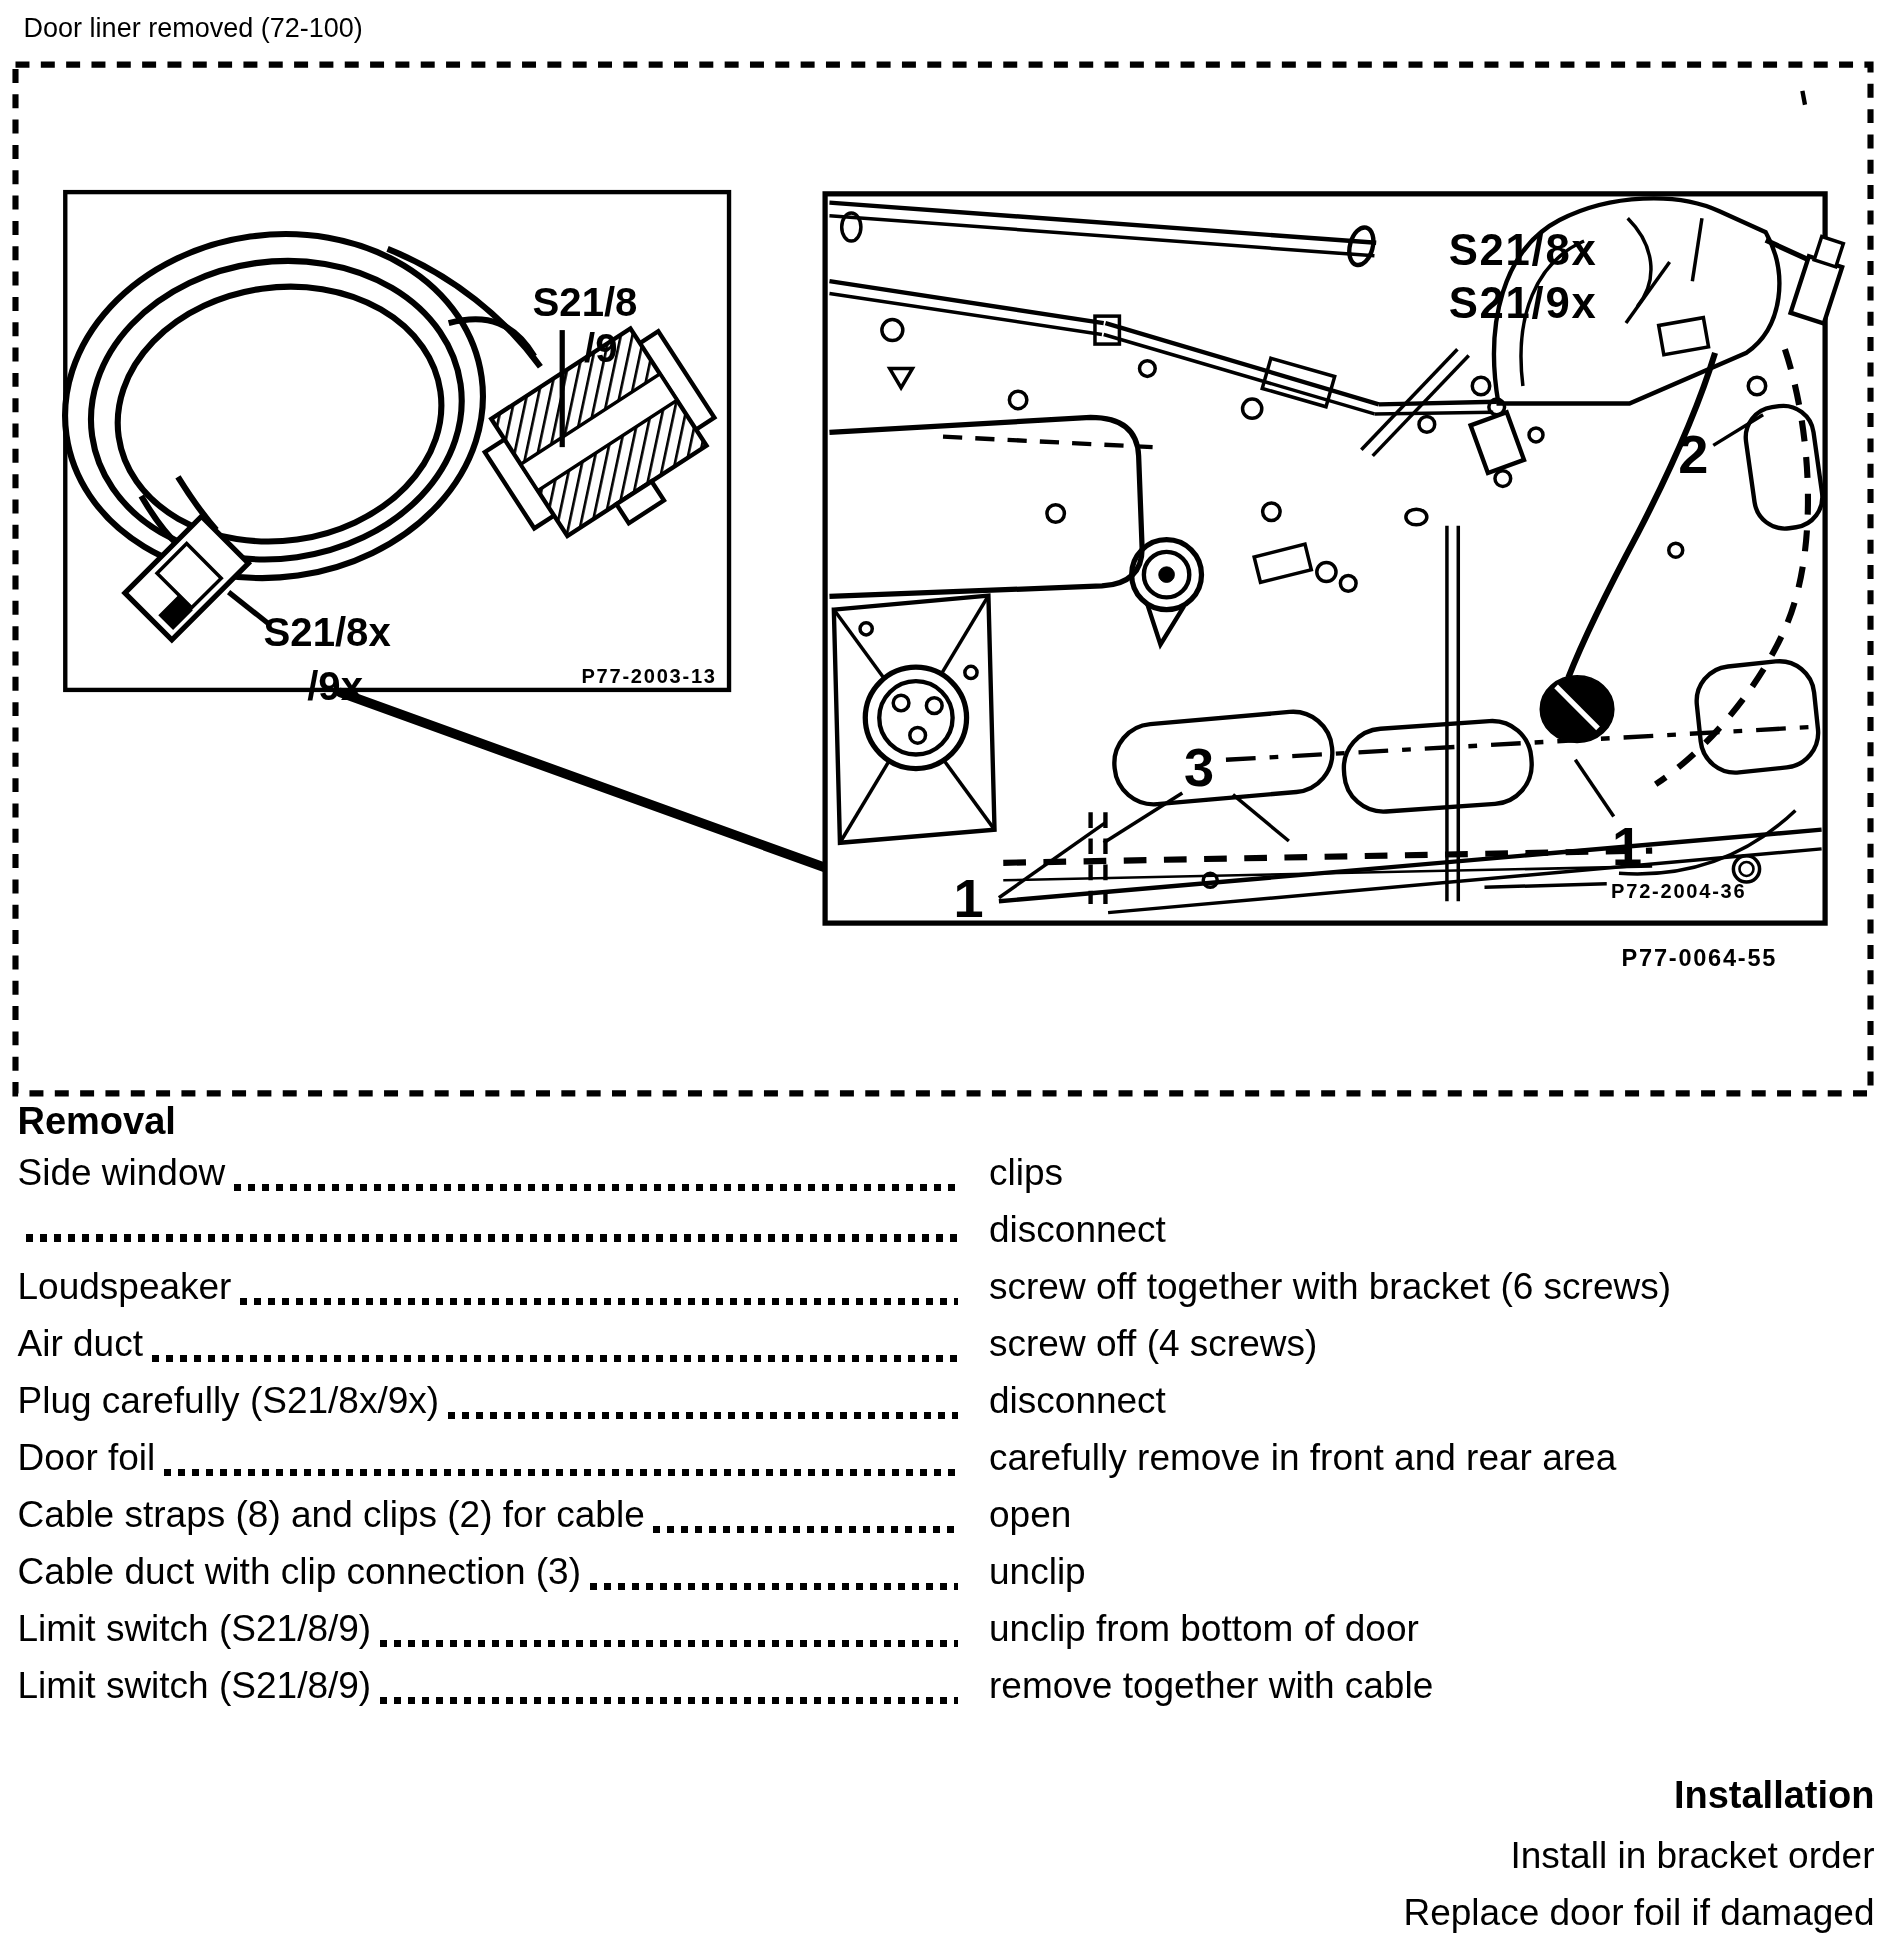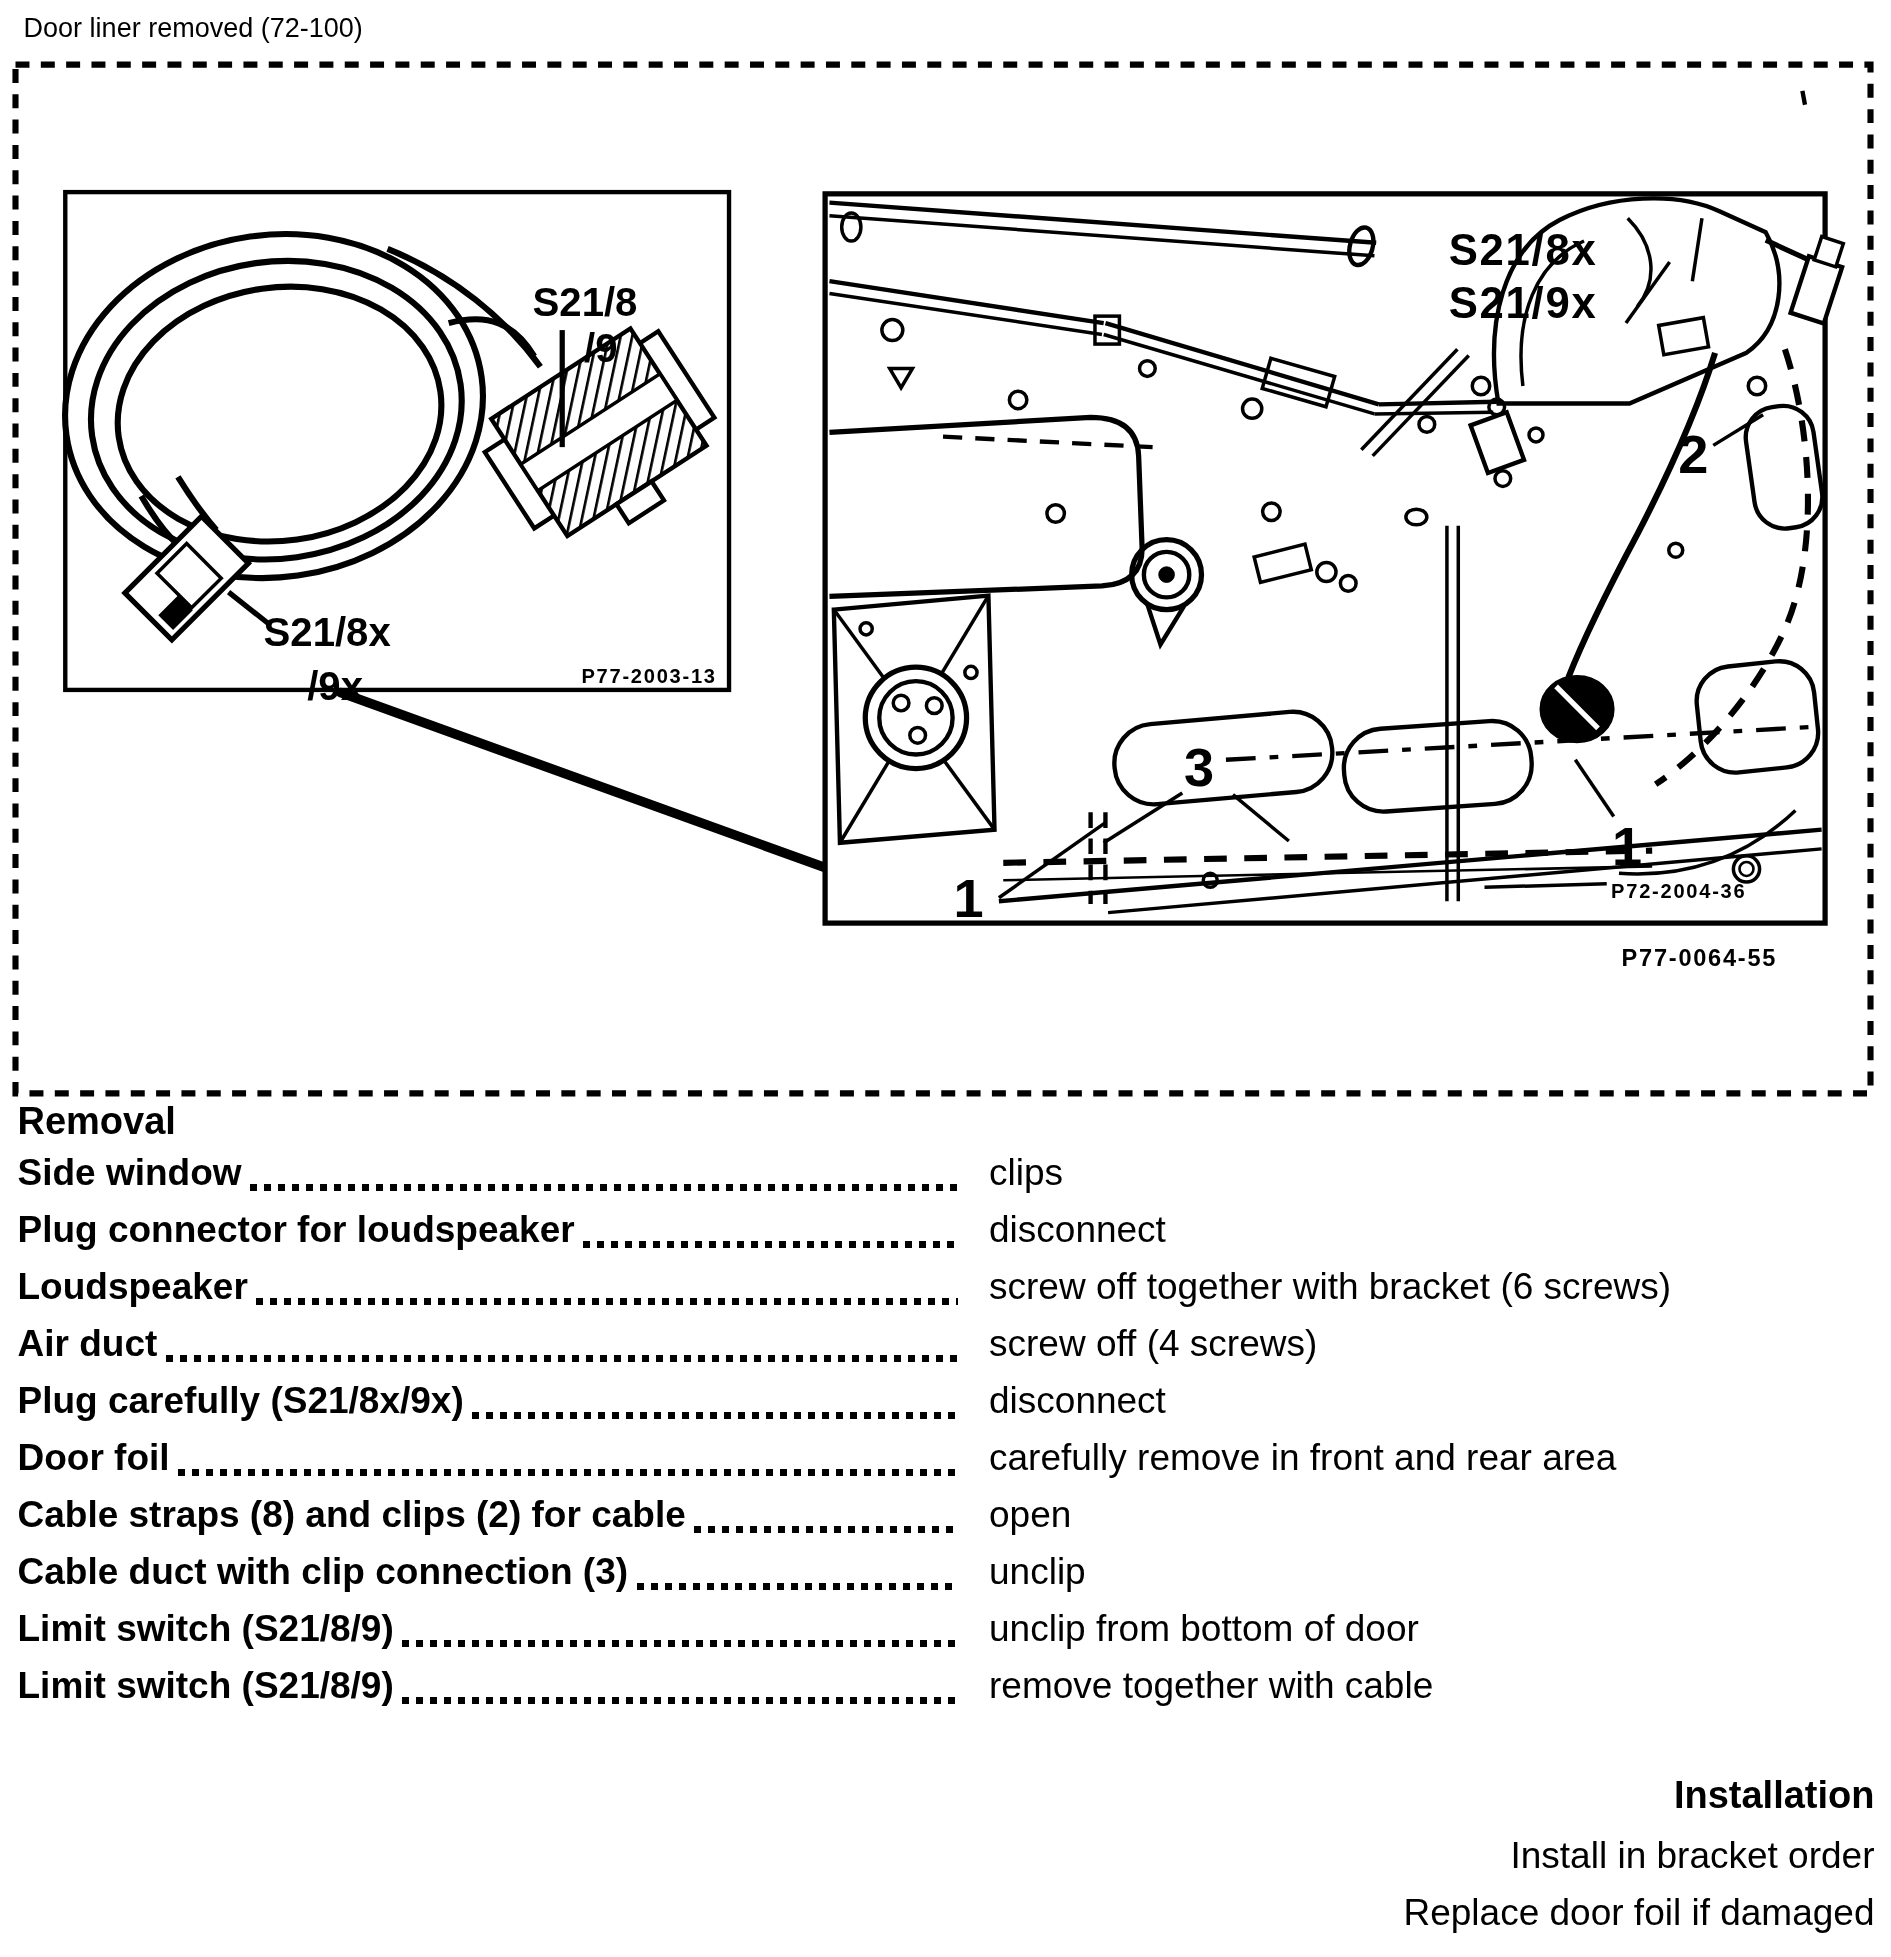--- a/index.html
+++ b/index.html
@@ -14,21 +14,21 @@
   .lbl{font-size:46px;font-weight:bold;letter-spacing:0px;}
   .lbl2{font-size:50px;font-weight:bold;letter-spacing:2px;}
   .callout{font-size:62px;font-weight:bold;}
   .pn{font-size:23px;font-weight:bold;letter-spacing:2px;}
   .pn2{font-size:27px;font-weight:bold;letter-spacing:2px;}
 
   .removal{position:absolute;left:17.5px;top:1099px;width:1857px;}
   .sec-heading{font-size:38px;font-weight:bold;line-height:45px;margin-bottom:0;}
   .step-row{display:flex;align-items:baseline;line-height:57px;font-size:37px;}
   .step-left{flex:0 0 954px;display:flex;align-items:baseline;min-width:0;}
-  .step-item{white-space:nowrap;font-weight:bold;}
+  .step-item{white-space:nowrap;}
   .step-leader{
     flex:1 1 auto;min-width:35px;height:7.9px;align-self:flex-end;
     margin:0 14px 9.6px 8.7px;
     background-image:repeating-linear-gradient(to right,#000 0 7px,transparent 7px 14px);
   }
   .step-action{flex:1 1 auto;padding-left:17.5px;white-space:nowrap;}
   .installation{position:absolute;left:17.5px;top:1773px;width:1857px;text-align:right;}
   .installation .sec-heading{margin-bottom:8.7px;}
   .note{font-size:37px;line-height:57px;}
 </style>
@@ -226,21 +226,20 @@
 
     <div class="step-row">
       <div class="step-left">
           <span class="step-item">Side window</span>
           <span class="step-leader"></span>
         </div>
       <div class="step-action">clips</div>
     </div>
     <div class="step-row">
       <div class="step-left">
-          <span class="step-item">Plug connector for loudspeaker</span>
           <span class="step-leader"></span>
         </div>
       <div class="step-action">disconnect</div>
     </div>
     <div class="step-row">
       <div class="step-left">
           <span class="step-item">Loudspeaker</span>
           <span class="step-leader"></span>
         </div>
       <div class="step-action">screw off together with bracket (6 screws)</div>

